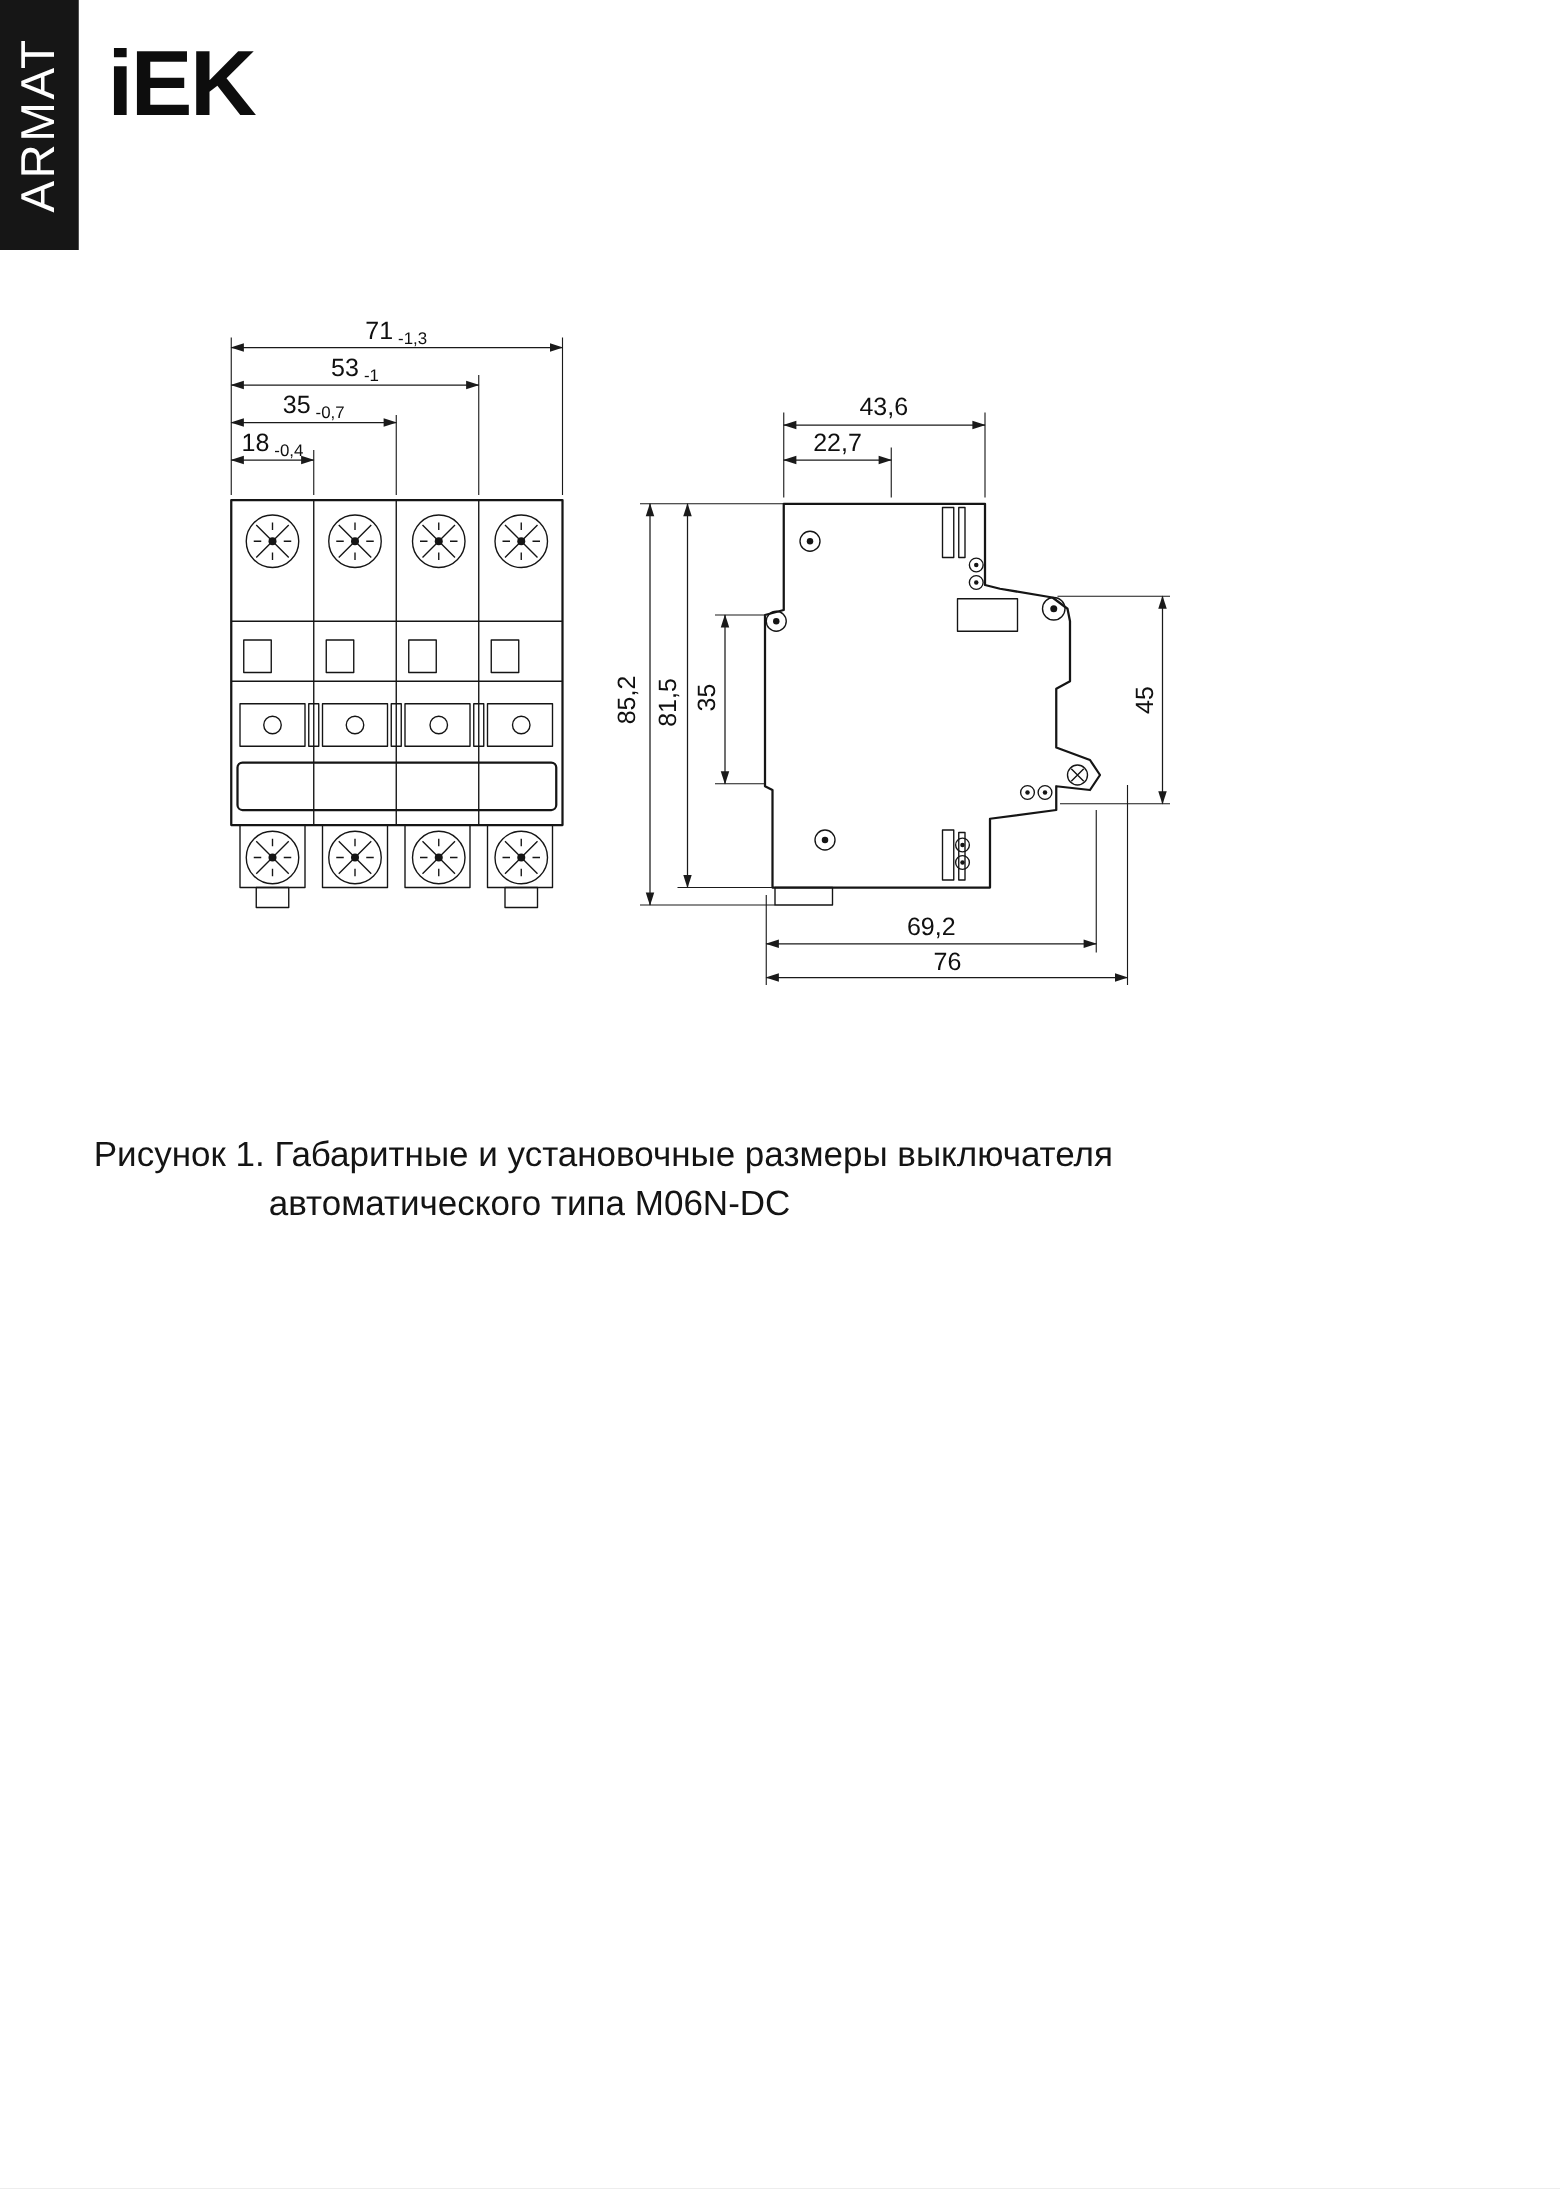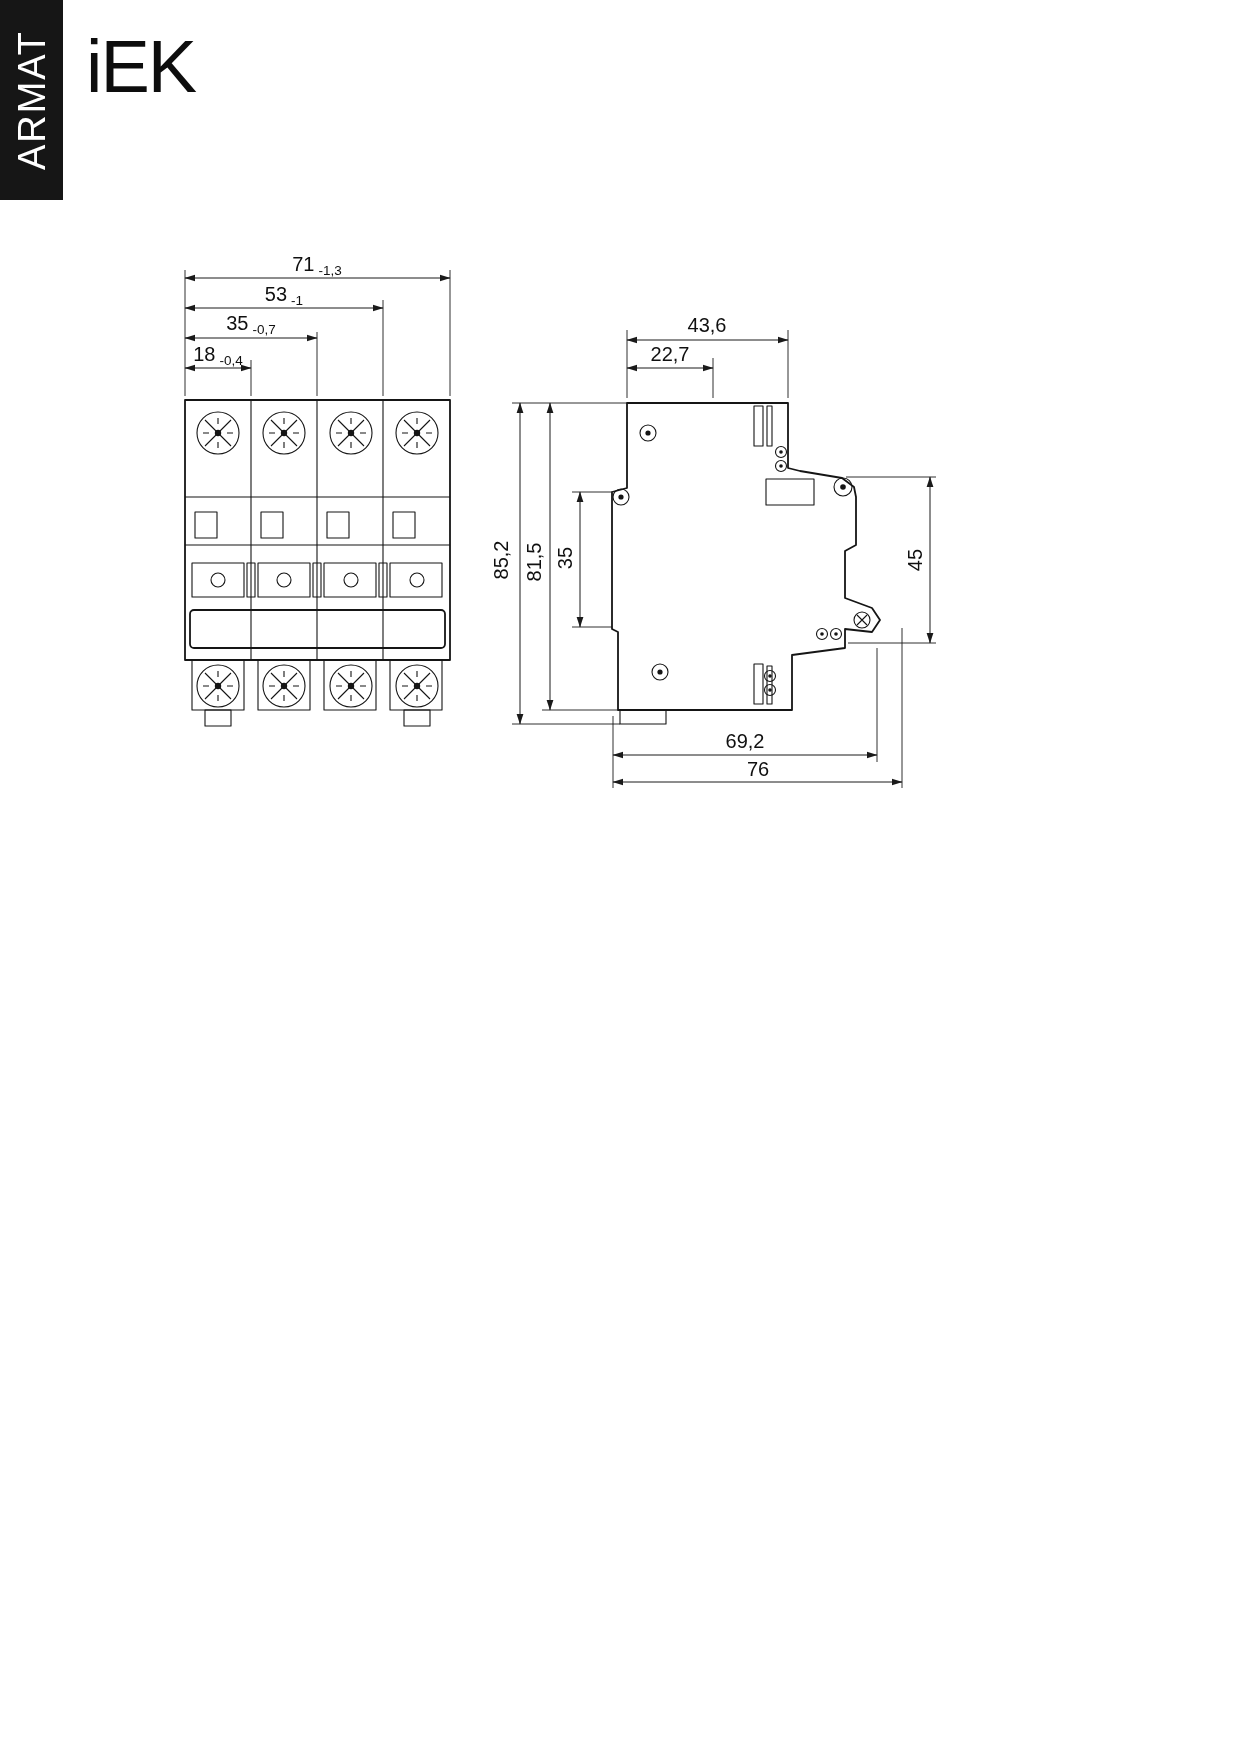--- a/index.html
+++ b/index.html
@@ -17,21 +17,21 @@
     background:#161616;
   }
   .brand-vert{
     position:absolute;left:50%;top:50%;
     transform:translate(-50%,-50%) rotate(-90deg);
     color:#ffffff;font-size:38px;font-weight:500;letter-spacing:2px;
     white-space:nowrap;
   }
   .logo{
     position:absolute;left:86px;top:30px;
-    font-size:74px;font-weight:400;color:#0d0d0d;
+    font-size:74px;font-weight:700;color:#0d0d0d;
     letter-spacing:-2px;line-height:1;
   }
   .drawing-svg{position:absolute;left:0;top:0;width:1248px;height:900px;}
   .o2{stroke:#151515;stroke-width:1.8;fill:none;stroke-linejoin:round;}
   .o1{stroke:#151515;stroke-width:1.1;fill:none;stroke-linejoin:round;}
   .ext{stroke:#1a1a1a;stroke-width:0.9;fill:none;}
   .dim{stroke:#1a1a1a;stroke-width:1;fill:none;}
   .dimtext{font-family:"Liberation Sans",sans-serif;font-size:20px;fill:#101010;}
   .tol{font-size:13.5px;}
   .fillk{fill:#151515;stroke:none;}
@@ -207,14 +207,18 @@
       <g>
         <path class="ext" d="M613,716 V788 M877,648 V762 M902,628 V788"></path>
         <path class="dim" marker-start="url(#arw)" marker-end="url(#arw)" d="M613,755 H877"></path>
         <path class="dim" marker-start="url(#arw)" marker-end="url(#arw)" d="M613,782 H902"></path>
         <text class="dimtext" text-anchor="middle" x="745" y="748">69,2</text>
         <text class="dimtext" text-anchor="middle" x="758" y="776">76</text>
       </g>
     </g>
   </svg>
 
+  <div class="caption">
+    <div>Рисунок 1. Габаритные и установочные размеры выключателя</div>
+    <div class="cap2">автоматического типа М06N-DC</div>
+  </div>
 
 </div>
 
 </body></html>

